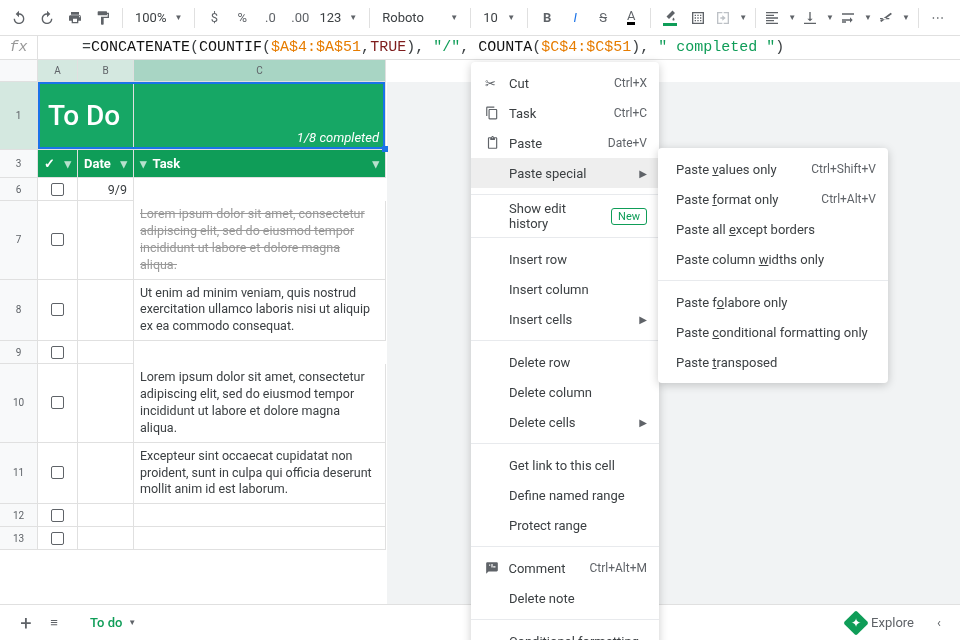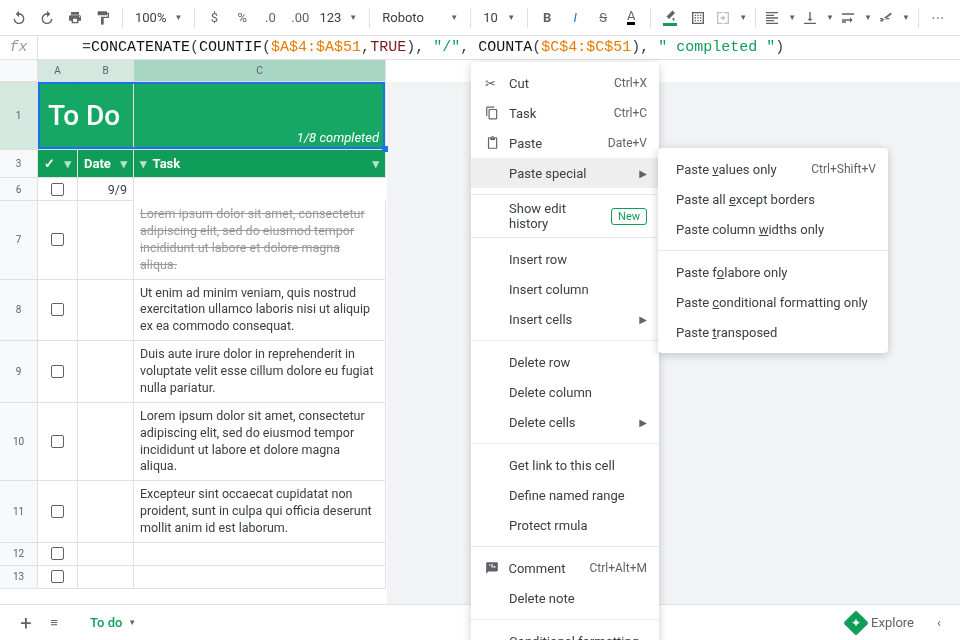--- a/index.html
+++ b/index.html
@@ -261,21 +261,20 @@
           </div>
           <div class="cell col-b-cell" style="height:auto"></div>
           <div class="cell col-c-cell " style="height:auto">Ut enim ad minim veniam, quis nostrud exercitation ullamco laboris nisi ut aliquip ex ea commodo consequat.</div>
         </div>
         <div class="row data-row">
           <div class="row-h">9</div>
           <div class="cell col-a-cell">
             <div class="chk-box"></div>
           </div>
           <div class="cell col-b-cell" style="height:auto"></div>
-          <div class="cell col-c-cell " style="height:auto">Duis aute irure dolor in reprehenderit in voluptate velit esse cillum dolore eu fugiat nulla pariatur.</div>
         </div>
         <div class="row data-row">
           <div class="row-h">10</div>
           <div class="cell col-a-cell">
             <div class="chk-box"></div>
           </div>
           <div class="cell col-b-cell" style="height:auto"></div>
           <div class="cell col-c-cell " style="height:auto">Lorem ipsum dolor sit amet, consectetur adipiscing elit, sed do eiusmod tempor incididunt ut labore et dolore magna aliqua.</div>
         </div>
         <div class="row data-row">
@@ -373,21 +372,21 @@
   <div class="ctx-item">
       <span class="ctx-icon"></span>
       <span class="ctx-label">Get link to this cell</span>
     </div>
   <div class="ctx-item">
       <span class="ctx-icon"></span>
       <span class="ctx-label">Define named range</span>
     </div>
   <div class="ctx-item">
       <span class="ctx-icon"></span>
-      <span class="ctx-label">Protect rmula</span>
+      <span class="ctx-label">Protect range</span>
     </div>
   <div class="ctx-sep"></div>
   <div class="ctx-item">
       <span class="ctx-icon">
         <svg width="14" height="14" viewBox="0 0 24 24">
           <path fill="#5f6368" d="M20 2H4c-1 0-2 1-2 2v18l4-4h14c1 0 2-1 2-2V4c0-1-1-2-2-2zm-7 9h-2V5h2zm1 0V9h4v2zm-4 0V9H6v2zm3-5v2h2v-2zm-4 0v2H7V6z"></path>
         </svg>
       </span>
       <span class="ctx-label">Comment</span>
       <span class="ctx-short">Ctrl+Alt+M</span>
@@ -403,20 +402,24 @@
     </div>
 
 </div>
 
 <div class="ctx-menu sub-menu">
   <div class="ctx-item">
       <span class="ctx-label"><span>Paste </span><u class="mn">v</u><span>alues only</span></span>
       <span class="ctx-short">Ctrl+Shift+V</span>
     </div>
   <div class="ctx-item">
+      <span class="ctx-label"><span>Paste </span><u class="mn">f</u><span>ormat only</span></span>
+      <span class="ctx-short">Ctrl+Alt+V</span>
+    </div>
+  <div class="ctx-item">
       <span class="ctx-label"><span>Paste all </span><u class="mn">e</u><span>xcept borders</span></span>
     </div>
   <div class="ctx-item">
       <span class="ctx-label"><span>Paste column </span><u class="mn">w</u><span>idths only</span></span>
     </div>
   <div class="ctx-sep"></div>
   <div class="ctx-item">
       <span class="ctx-label"><span>Paste f</span><u class="mn">o</u><span>labore only</span></span>
     </div>
   <div class="ctx-item">

